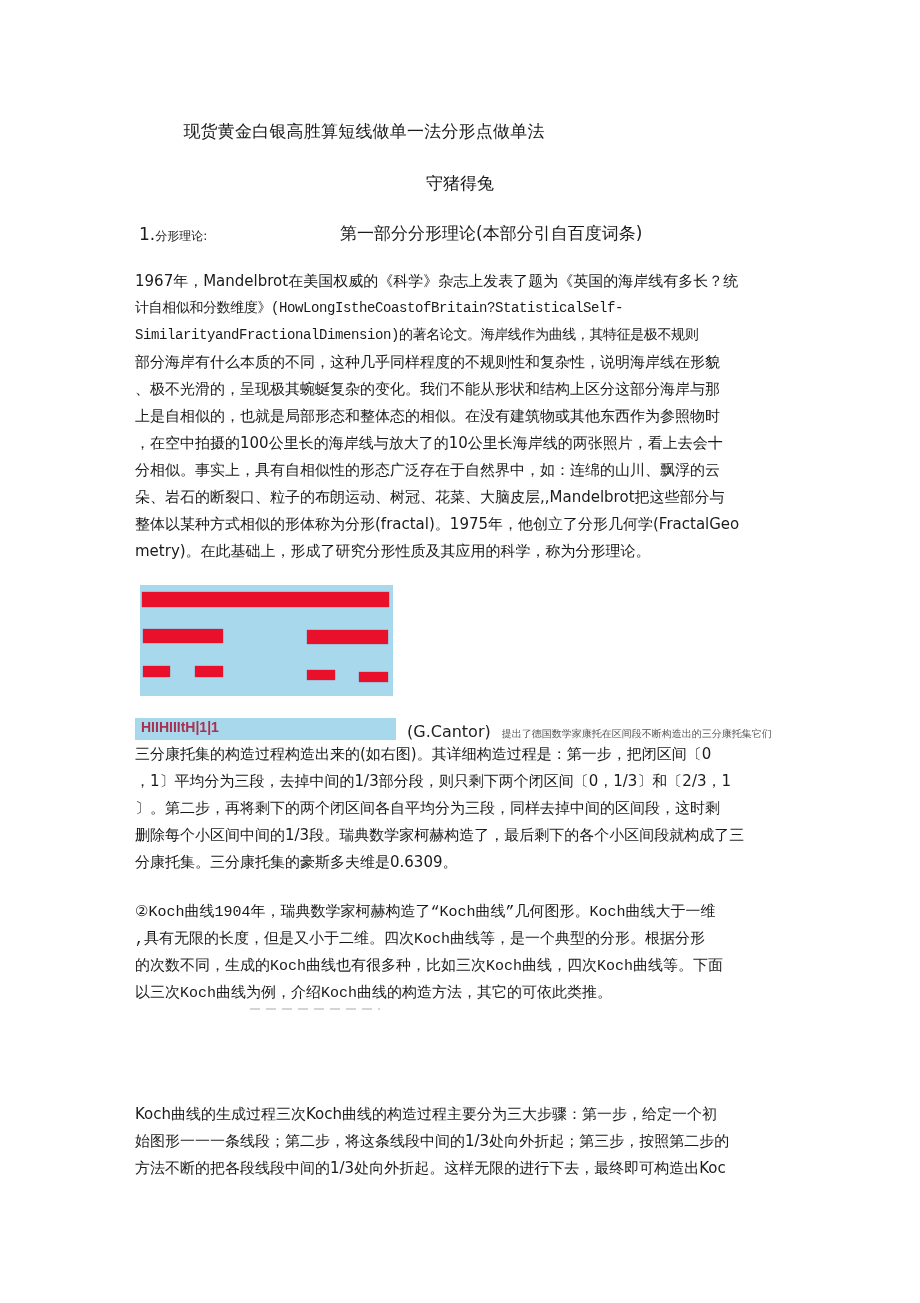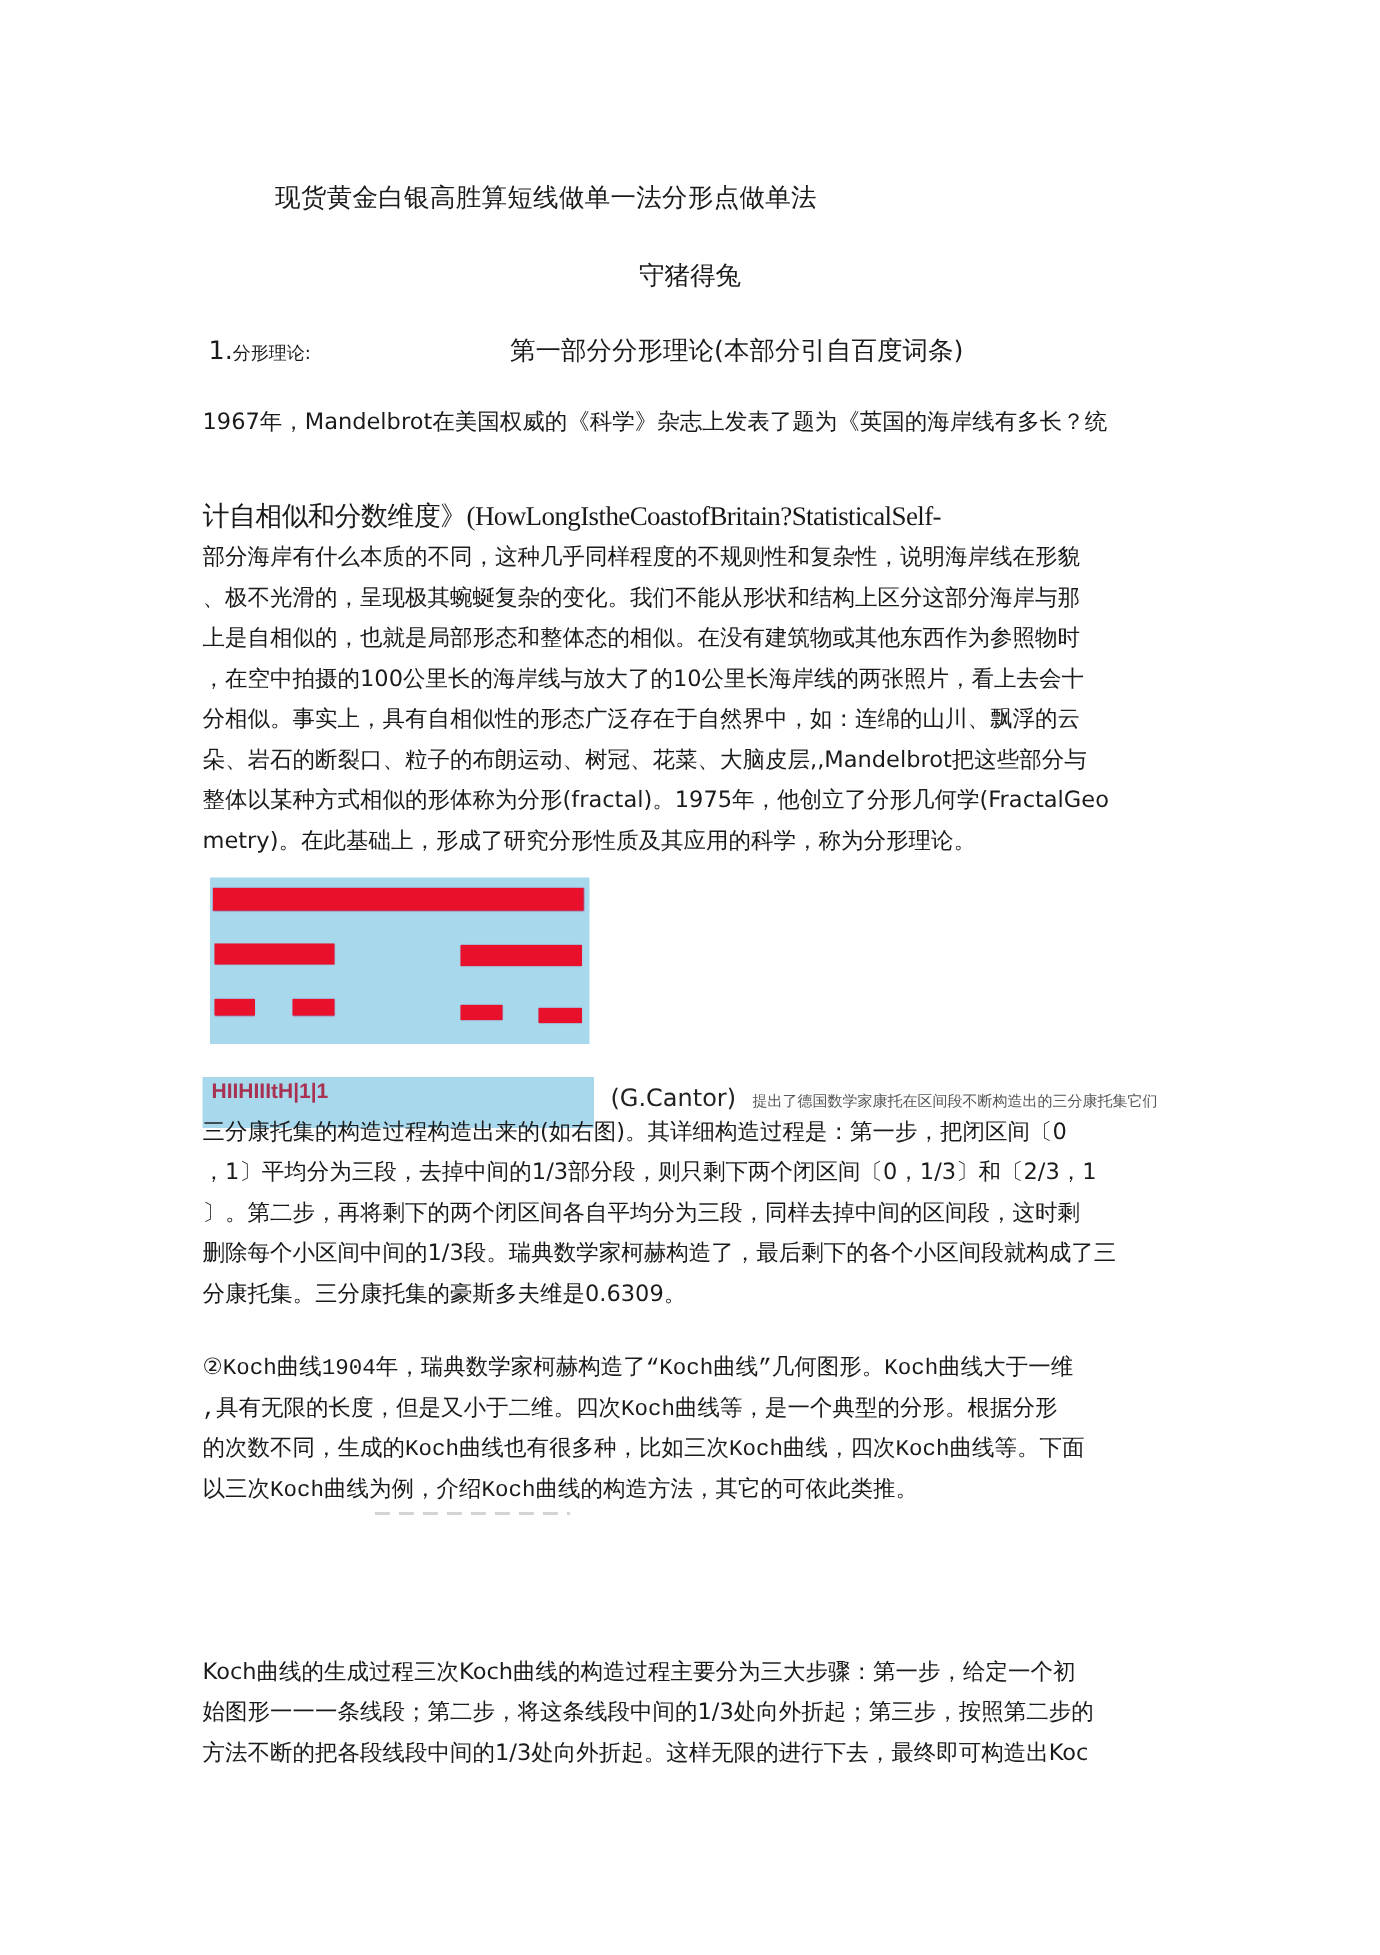--- a/index.html
+++ b/index.html
@@ -22,28 +22,28 @@
     .sec-num small { font-size: 12px; }
     .sec-title {
       position: absolute; left: 340px; top: 222px; font-size: 17px;
     }
     .para {
       position: absolute; left: 135px; width: 650px;
       font-size: 15px; line-height: 27px; margin: 0;
       word-break: break-all;
     }
     .para .line { display: block; white-space: nowrap; overflow: hidden; }
-    .mono { font-family: Liberation Serif, serif; font-size: 18px; letter-spacing: -0.4px; margin-top: 36px; }
+    .mono { font-family: Liberation Mono, monospace; font-size: 14px; letter-spacing: -0.4px; }
     .cantor-fig {
       position: absolute; left: 140px; top: 585px; width: 253px; height: 111px;
       background: #a8d8ec;
     }
     .bar { position: absolute; background: #e8102a; box-shadow: 0 0 1px #a0306a; }
     .caption-strip {
-      position: absolute; left: 135px; top: 718px; width: 261px; height: 34px;
+      position: absolute; left: 135px; top: 718px; width: 261px; height: 22px;
       background: #a8d8ec;
     }
     .caption-strip span {
       position: absolute; left: 6px; top: 1px; font-size: 14px; font-weight: bold;
       color: #a83050; font-family: "Liberation Sans", sans-serif;
     }
     .overlap-line {
       position: absolute; left: 396px; top: 722px; font-size: 10px; color: #555;
       white-space: nowrap; width: 390px; overflow: hidden;
     }
@@ -60,20 +60,21 @@
 <div class="author">守猪得兔</div>
 
 <div class="sec-num">
   <span>1.</span><small>分形理论:</small>
 </div>
 <div class="sec-title">第一部分分形理论(本部分引自百度词条)</div>
 
 <div class="para" style="top:268px;">
   <span class="line">1967年，Mandelbrot在美国权威的《科学》杂志上发表了题为《英国的海岸线有多长？统</span>
   <span class="line mono">计自相似和分数维度》(HowLongIstheCoastofBritain?StatisticalSelf-</span>
+  <span class="line mono">SimilarityandFractionalDimension)的著名论文。海岸线作为曲线，其特征是极不规则</span>
   <span class="line">部分海岸有什么本质的不同，这种几乎同样程度的不规则性和复杂性，说明海岸线在形貌</span>
   <span class="line">、极不光滑的，呈现极其蜿蜒复杂的变化。我们不能从形状和结构上区分这部分海岸与那</span>
   <span class="line">上是自相似的，也就是局部形态和整体态的相似。在没有建筑物或其他东西作为参照物时</span>
   <span class="line">，在空中拍摄的100公里长的海岸线与放大了的10公里长海岸线的两张照片，看上去会十</span>
   <span class="line">分相似。事实上，具有自相似性的形态广泛存在于自然界中，如：连绵的山川、飘浮的云</span>
   <span class="line">朵、岩石的断裂口、粒子的布朗运动、树冠、花菜、大脑皮层,,Mandelbrot把这些部分与</span>
   <span class="line">整体以某种方式相似的形体称为分形(fractal)。1975年，他创立了分形几何学(FractalGeo</span>
   <span class="line">metry)。在此基础上，形成了研究分形性质及其应用的科学，称为分形理论。</span>
 </div>
 

